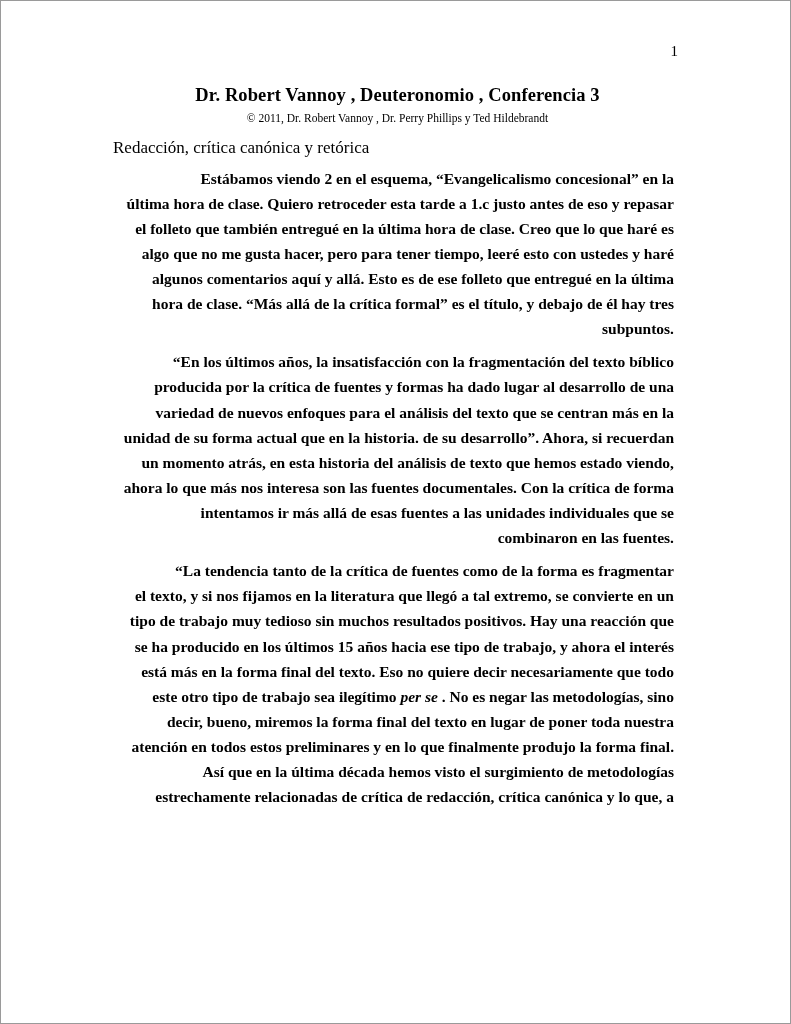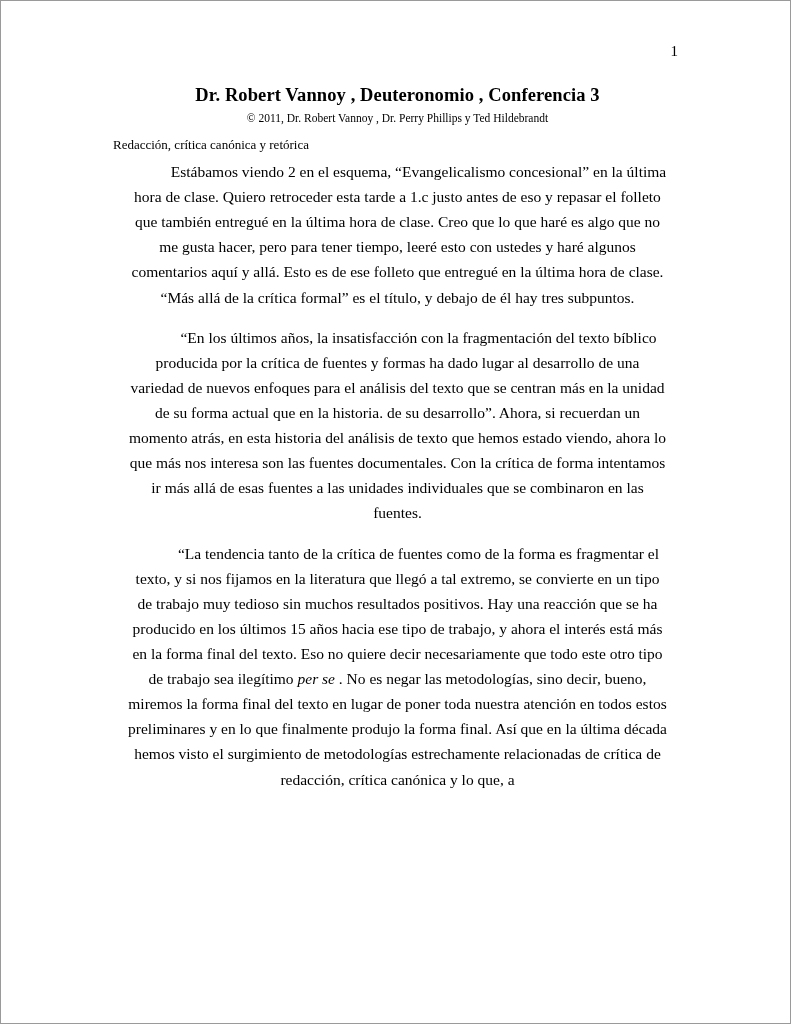--- a/index.html
+++ b/index.html
@@ -39,30 +39,31 @@
     font-size: 18.5px;
     letter-spacing: 0.1px;
     margin: 0 0 6px 0;
   }
   .copyright {
     text-align: center;
     font-size: 11.5px;
     margin: 4px 0 10px 0;
   }
   .subhead {
-    font-size: 13px;
+    font-size: 17px;
     margin: 0 0 2px 0;
     line-height: 1.62;
   }
   .body-par {
     font-size: 15.5px;
     line-height: 1.62;
-    text-align: center;
-    margin: 15px;
+    text-align: right;
+    margin: 8px;
     text-indent: 42px;
+    font-weight: bold;
   }
   .body-par.first {
     margin-top: 4px;
   }
   .italic {
     font-style: italic;
   }
 </style>
 </head>
 <body>

